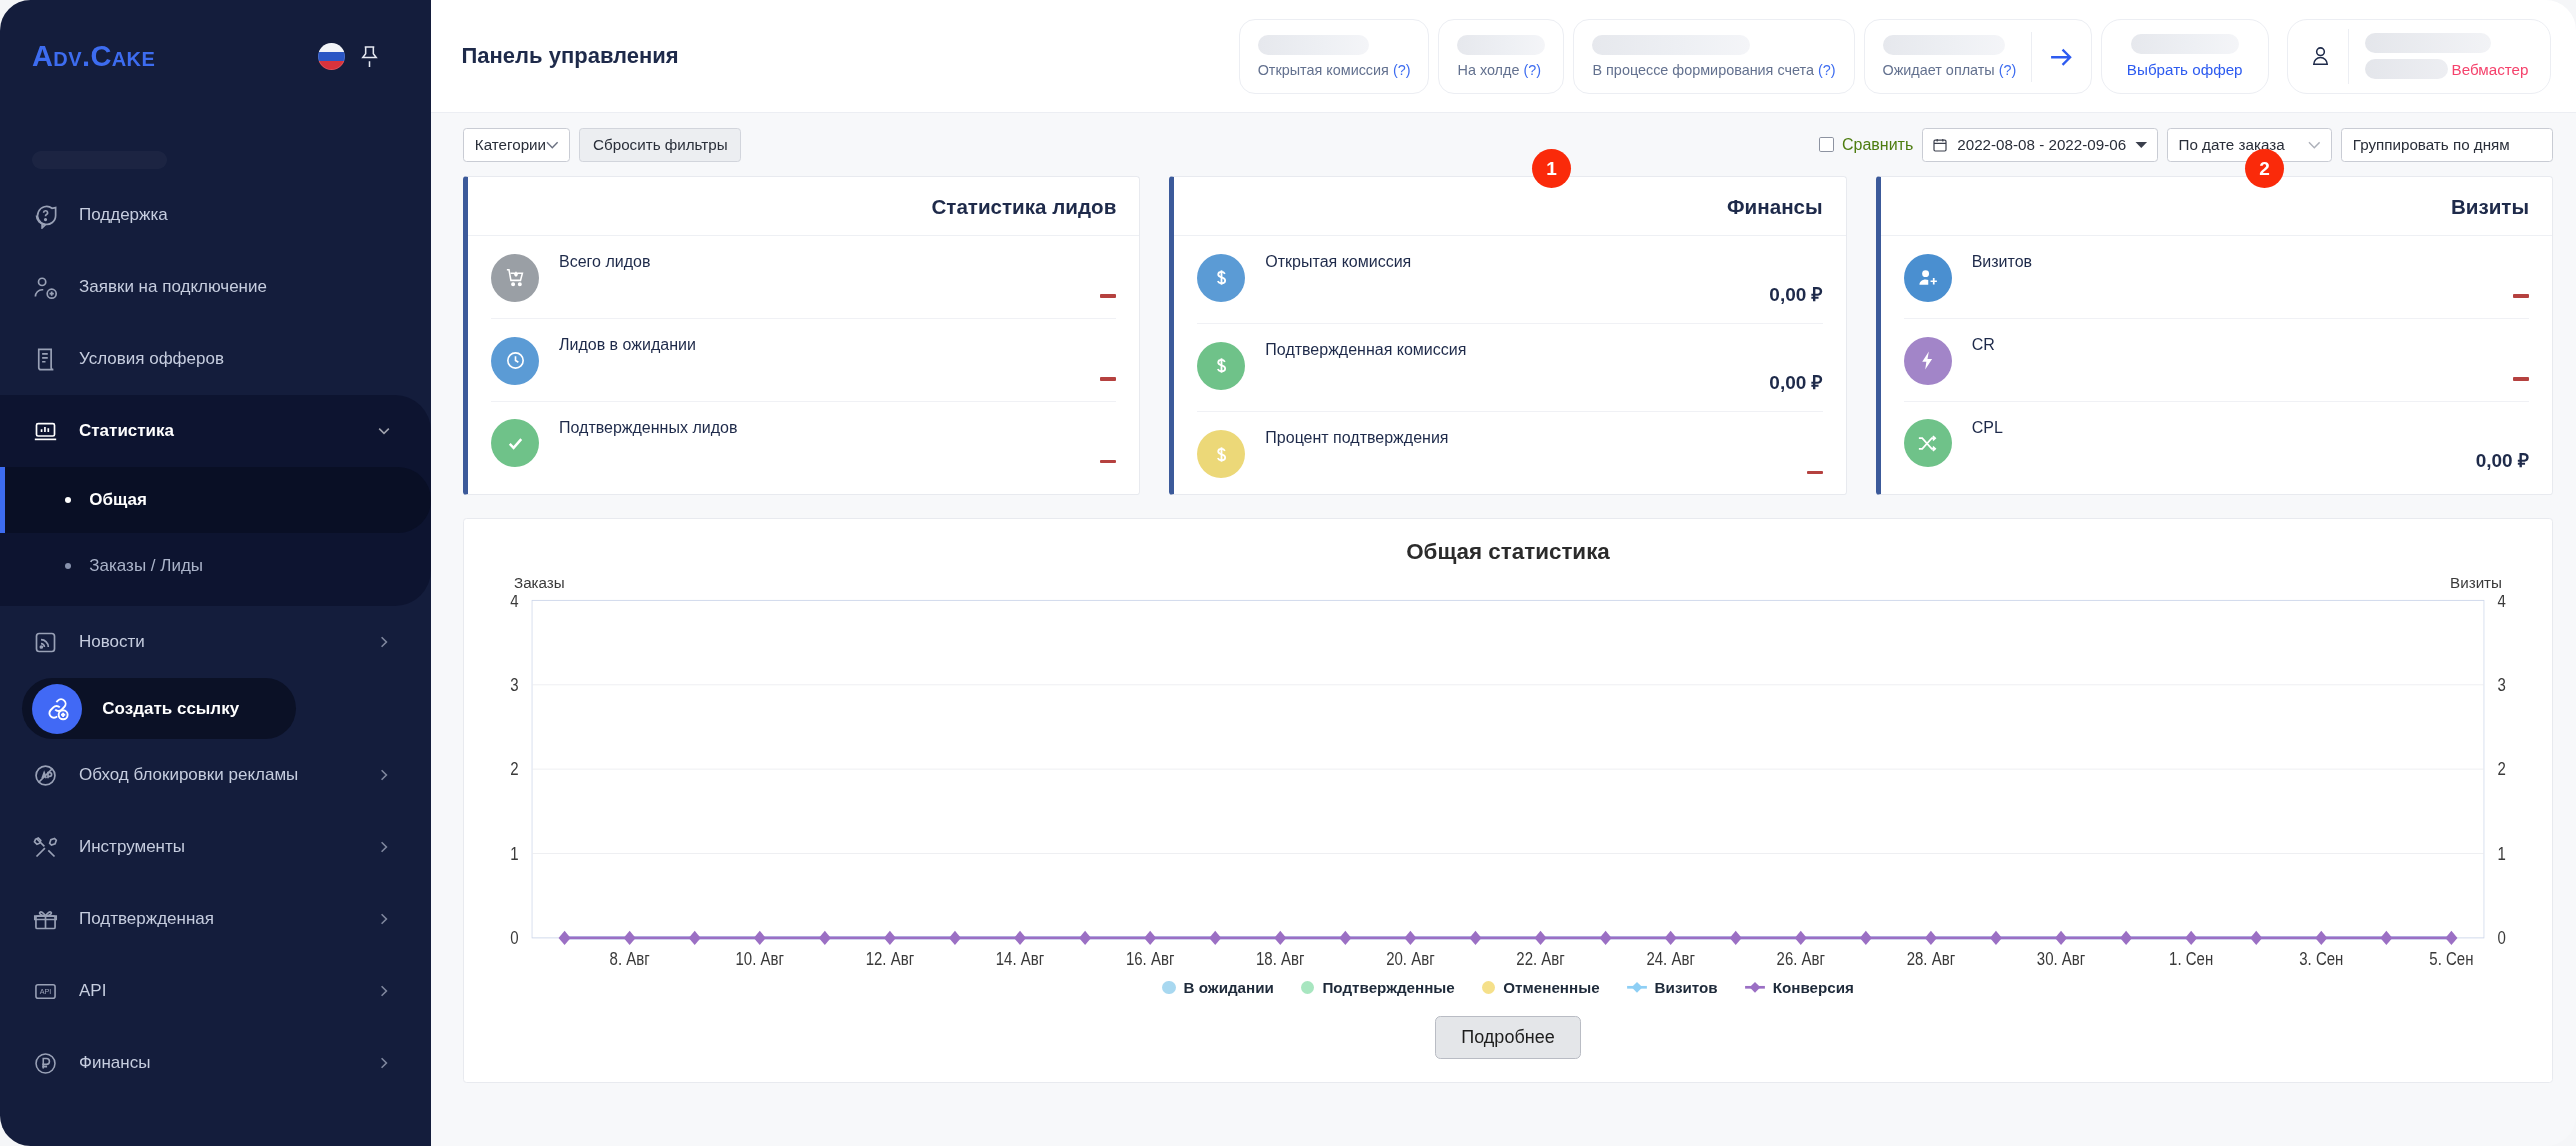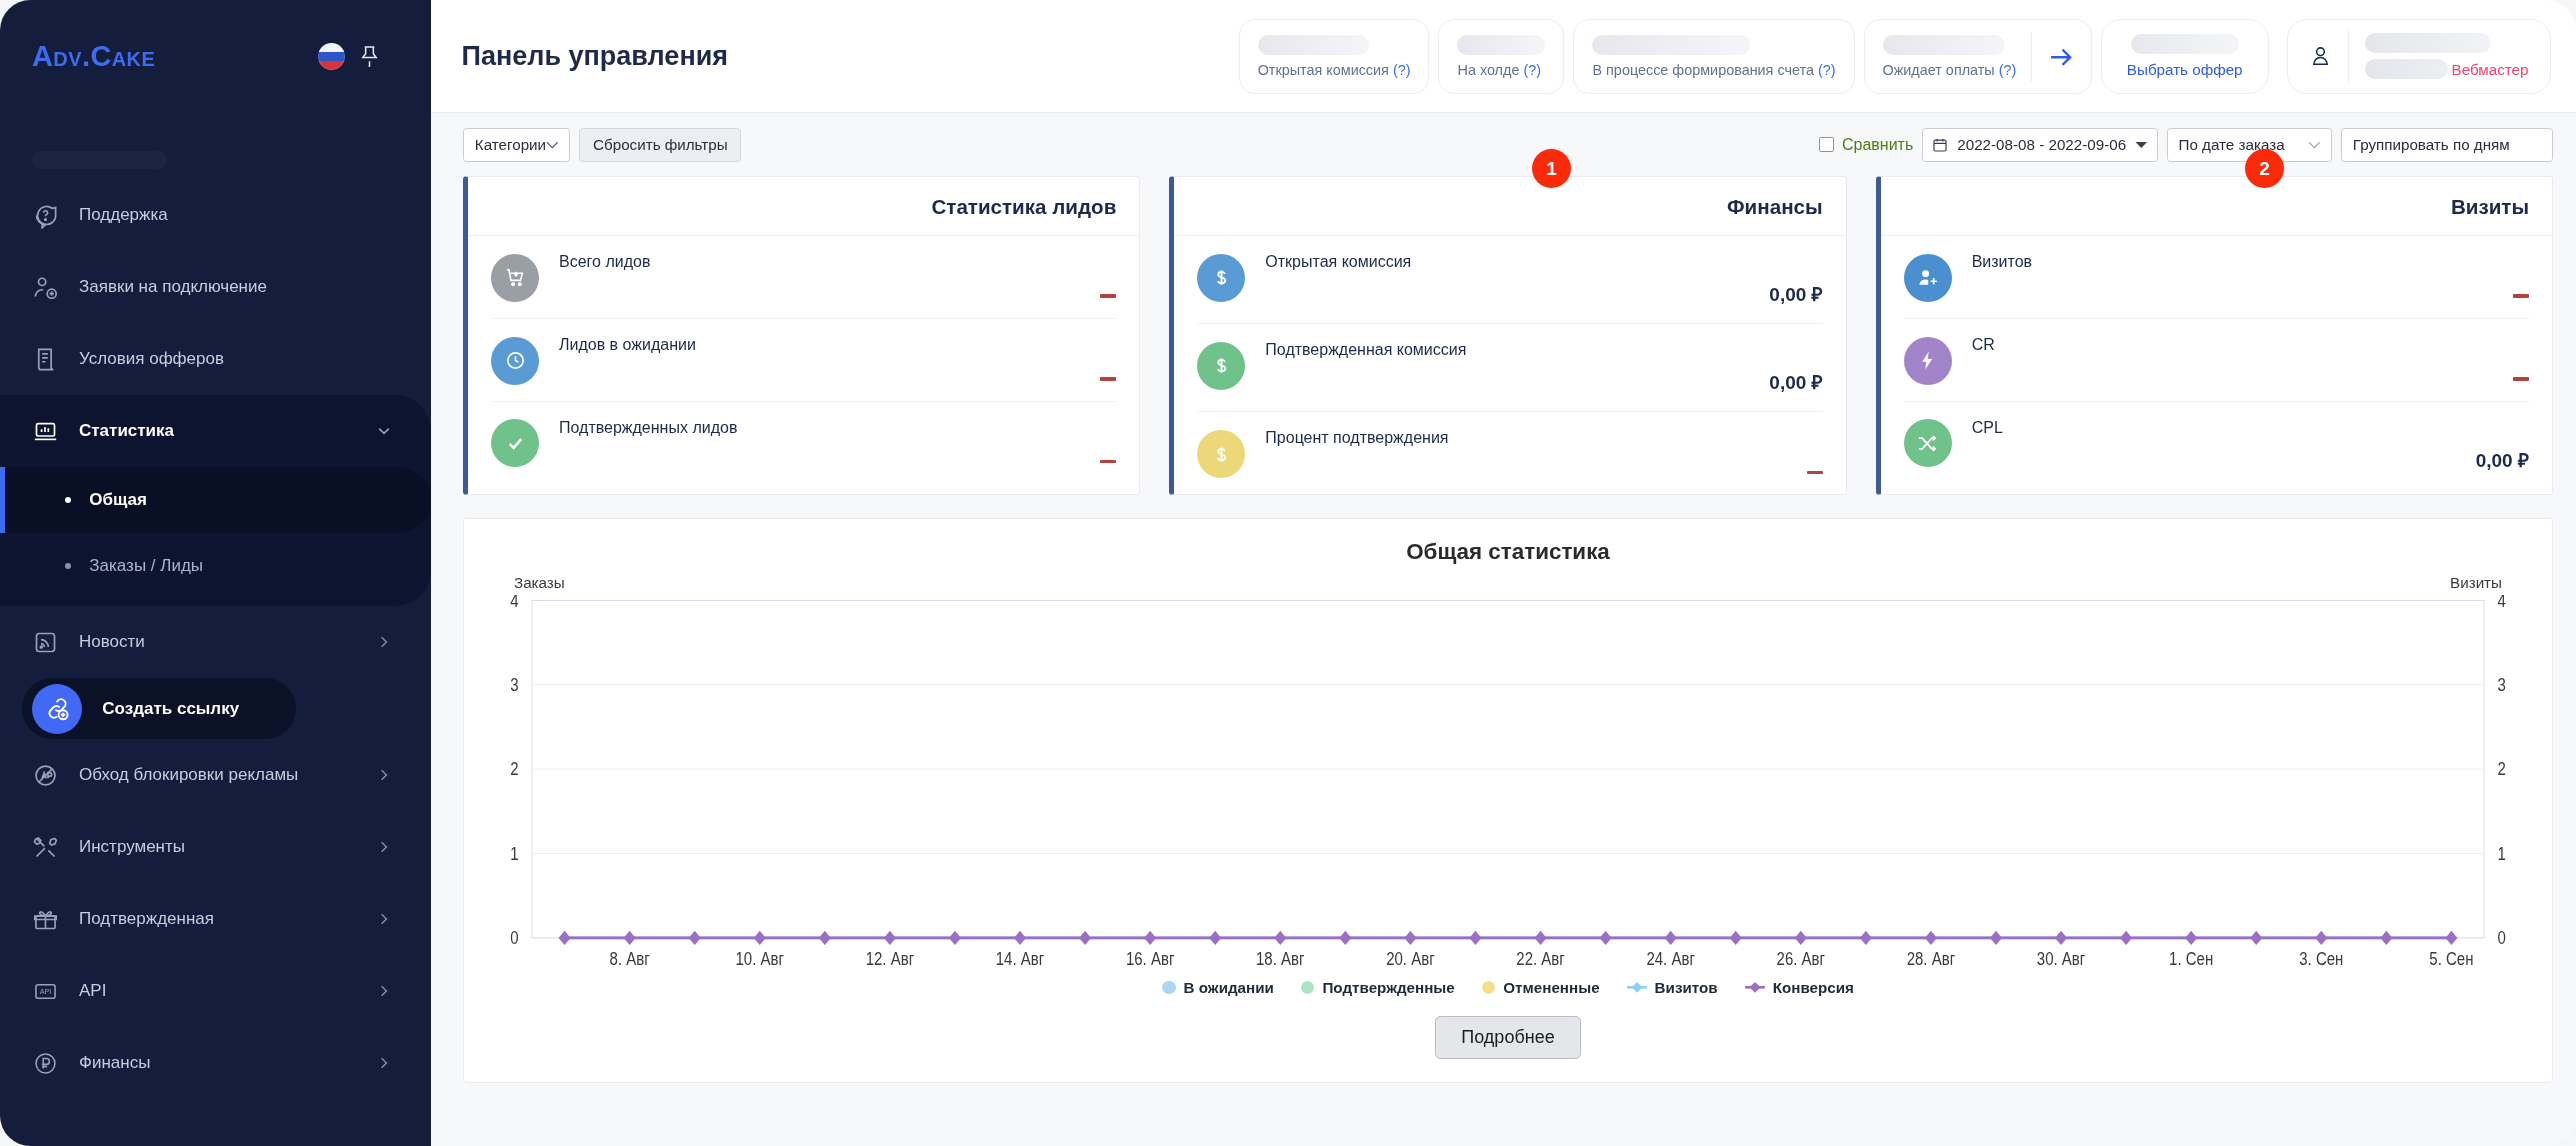--- a/index.html
+++ b/index.html
@@ -139,21 +139,21 @@
 
   
   .header {
     height: 113px;
     background: #ffffff;
     display: flex; align-items: center;
     padding: 0 25px 0 30.5px;
     border-bottom: 0.9px solid #eceef3;
     flex: 0 0 113px;
   }
-  .page-title { font-size: 27px; font-weight: 700; color: #1e2a4a; white-space: nowrap; }
+  .page-title { font-size: 22px; font-weight: 700; color: #1e2a4a; white-space: nowrap; }
   .hdr-spacer { flex: 1; }
   .hdr-cards { display:flex; align-items:center; gap: 9px; }
   .stat-chip {
     border: 0.9px solid #eceef3;
     border-radius: 16px;
     background: #ffffff;
     padding: 12.6px 18px 10.8px 18px;
     min-height: 75px;
     display:flex; flex-direction: column; justify-content: center;
     gap: 7.2px;

